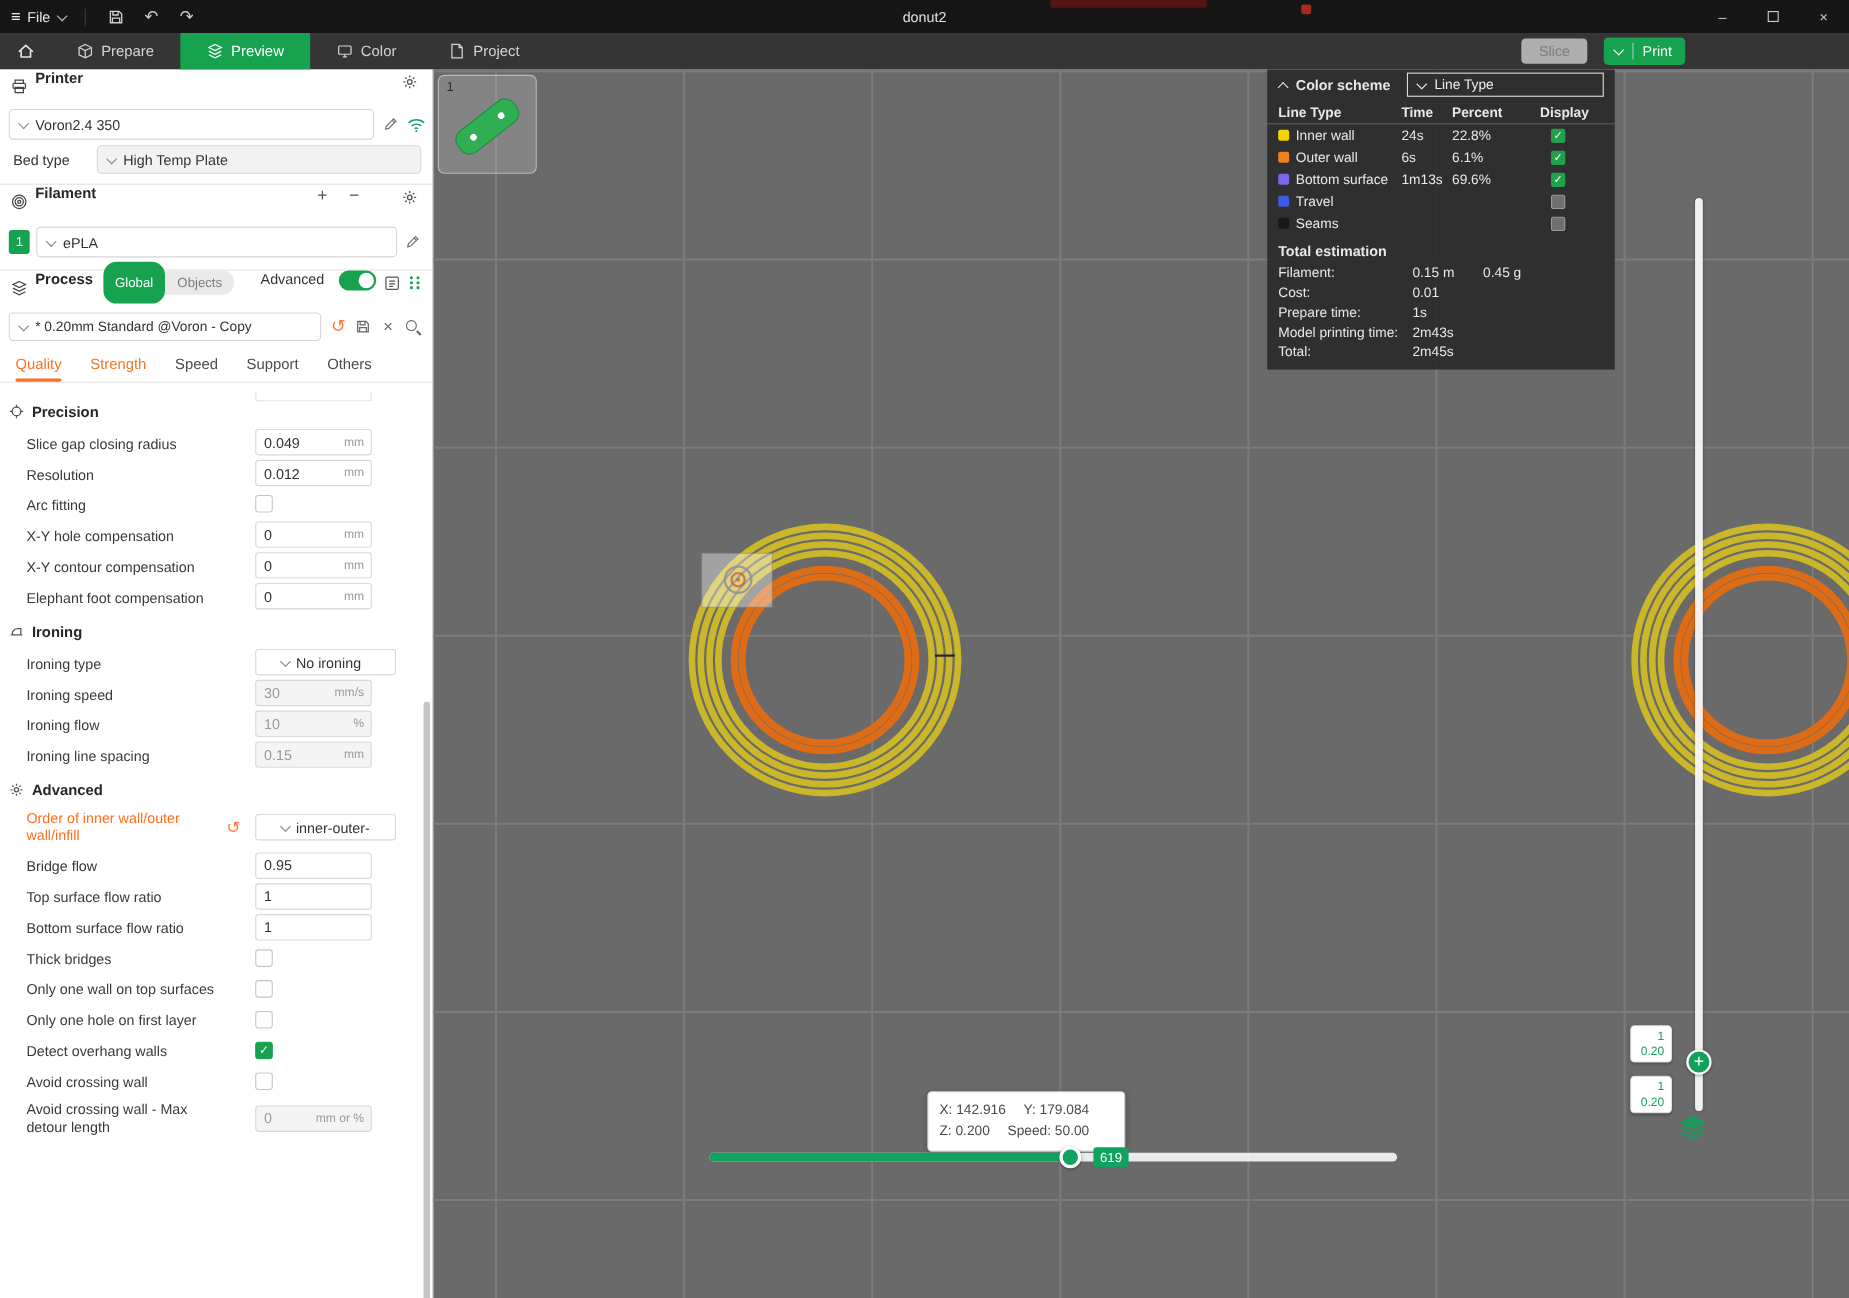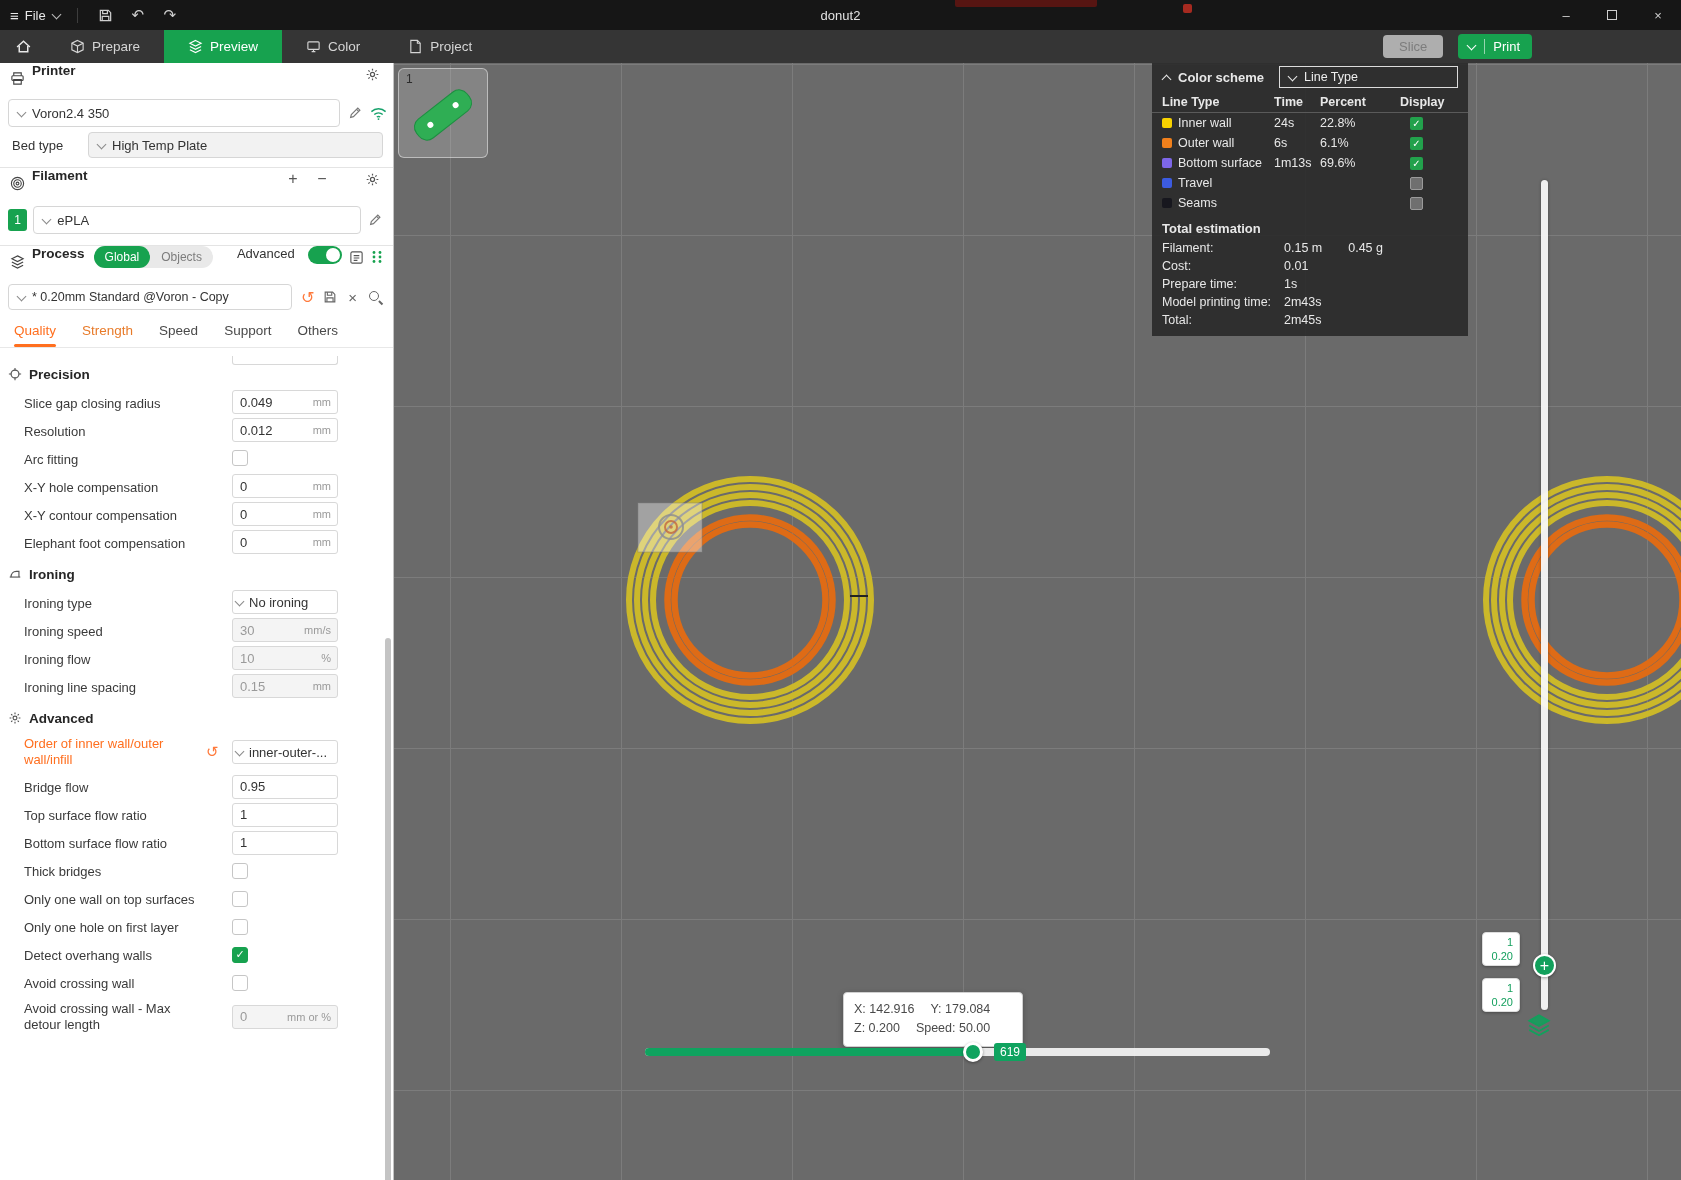--- a/index.html
+++ b/index.html
@@ -63,21 +63,21 @@
   .row-printer .sel{flex:0 0 332px}
   .row-bed{display:flex;align-items:center;margin:5px 10px 0 12px;gap:10px}
   .row-bed .label{font-size:13px;color:#333;width:66px}
   .row-bed .sel{flex:1}
   .row-filament{display:flex;align-items:center;margin:8px 10px 0 8px;gap:6px}
   .slot-badge{width:22px;height:22px;border-radius:3px;background:#17a24f;color:#fff;font-size:12px;
     display:flex;align-items:center;justify-content:center}
   .row-filament .sel{flex:0 0 328px}
 
   .pill{display:flex;align-items:center;background:#e9e9e9;border-radius:12px;height:22px;font-size:12px;margin-left:2px}
-  .pill .global{background:#17a24f;color:#fff;border-radius:12px;height:22px;display:flex;align-items:center;padding:0 11px}
+  .pill .global{background:#17a24f;color:#fff;border-radius:12px;height:38px;display:flex;align-items:center;padding:0 11px}
   .pill .objects{color:#7c7c7c;padding:0 11px}
   .adv-label{font-size:13px;color:#333;margin-left:10px}
   .switch{width:34px;height:18px;border-radius:9px;background:#17a24f;position:relative;margin-left:6px;flex:0 0 auto}
   .switch::after{content:"";position:absolute;right:2px;top:2px;width:14px;height:14px;border-radius:50%;background:#fff}
 
   .row-preset{display:flex;align-items:center;margin:8px 10px 0 8px;gap:9px}
   .row-preset .sel{flex:0 0 284px;height:26px}
   .mini-icon{display:inline-flex;align-items:center;justify-content:center;width:18px;height:18px;color:#666;font-size:15px}
   .mini-icon.revert{color:#ff7a3c;font-size:16px}
   .icon-search{position:relative;width:15px;height:15px;display:inline-block}
@@ -99,22 +99,22 @@
   .sgroup-title{font-size:13.5px;font-weight:bold;color:#262626}
   .srow{position:relative;display:flex;align-items:flex-end;min-height:28px;padding:4px 0 4px 24px}
   .slabel{width:178px;font-size:13px;color:#3a3a3a;line-height:1.25}
   .slabel.modified{color:#ff6f1f}
   .ctrl{position:absolute;left:232px;top:50%;transform:translateY(-50%)}
   .inp{display:flex;align-items:center;width:106px;height:24px;border:1px solid #d8d8d8;border-radius:3px;background:#fff}
   .inp .val{flex:1;padding-left:7px;font-size:13px;color:#333;white-space:nowrap;overflow:hidden}
   .inp .unit{padding-right:6px;font-size:11px;color:#9a9a9a;white-space:nowrap}
   .inp.disabled{background:#f4f4f4}
   .inp.disabled .val{color:#9a9a9a}
-  .selctl{display:flex;align-items:center;gap:5px;width:106px;height:24px;border:1px solid #d8d8d8;border-radius:3px;
-    background:#fff;padding:0 2px;font-size:13px;color:#333}
+  .selctl{display:flex;align-items:center;gap:5px;width:128px;height:24px;border:1px solid #d8d8d8;border-radius:3px;
+    background:#fff;padding:0 22px;font-size:13px;color:#333}
   .selctl .chev{color:#8a8a8a}
   .selctl .val{white-space:nowrap;overflow:hidden}
   .cb{width:16px;height:16px;border:1px solid #c6c6c6;border-radius:3px;background:#fff;
     display:flex;align-items:center;justify-content:center;font-size:11px;color:#fff}
   .cb.on{background:#17a24f;border-color:#17a24f}
   .revert-ic{position:absolute;left:206px;top:50%;transform:translateY(-50%);color:#ff7a3c;font-size:15px}
   .side-scrollbar{position:absolute;right:2px;top:575px;width:6px;height:555px;background:#c4c4c4;border-radius:3px}
 
   
   .viewport{position:absolute;left:394px;top:63px;width:1287px;height:1117px;background:#6a6a6a;overflow:hidden;

